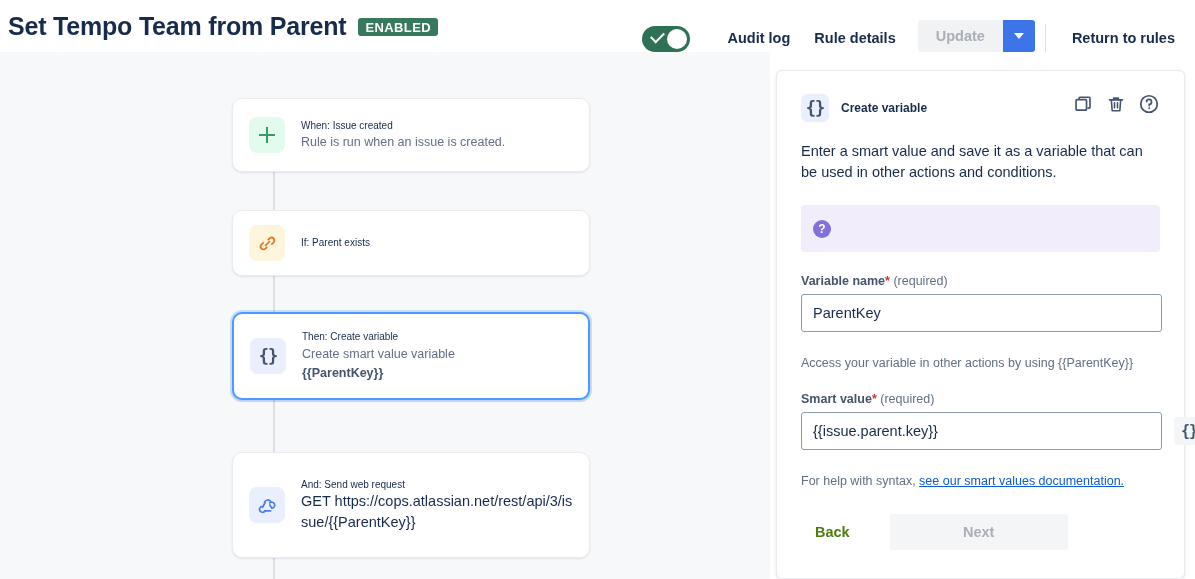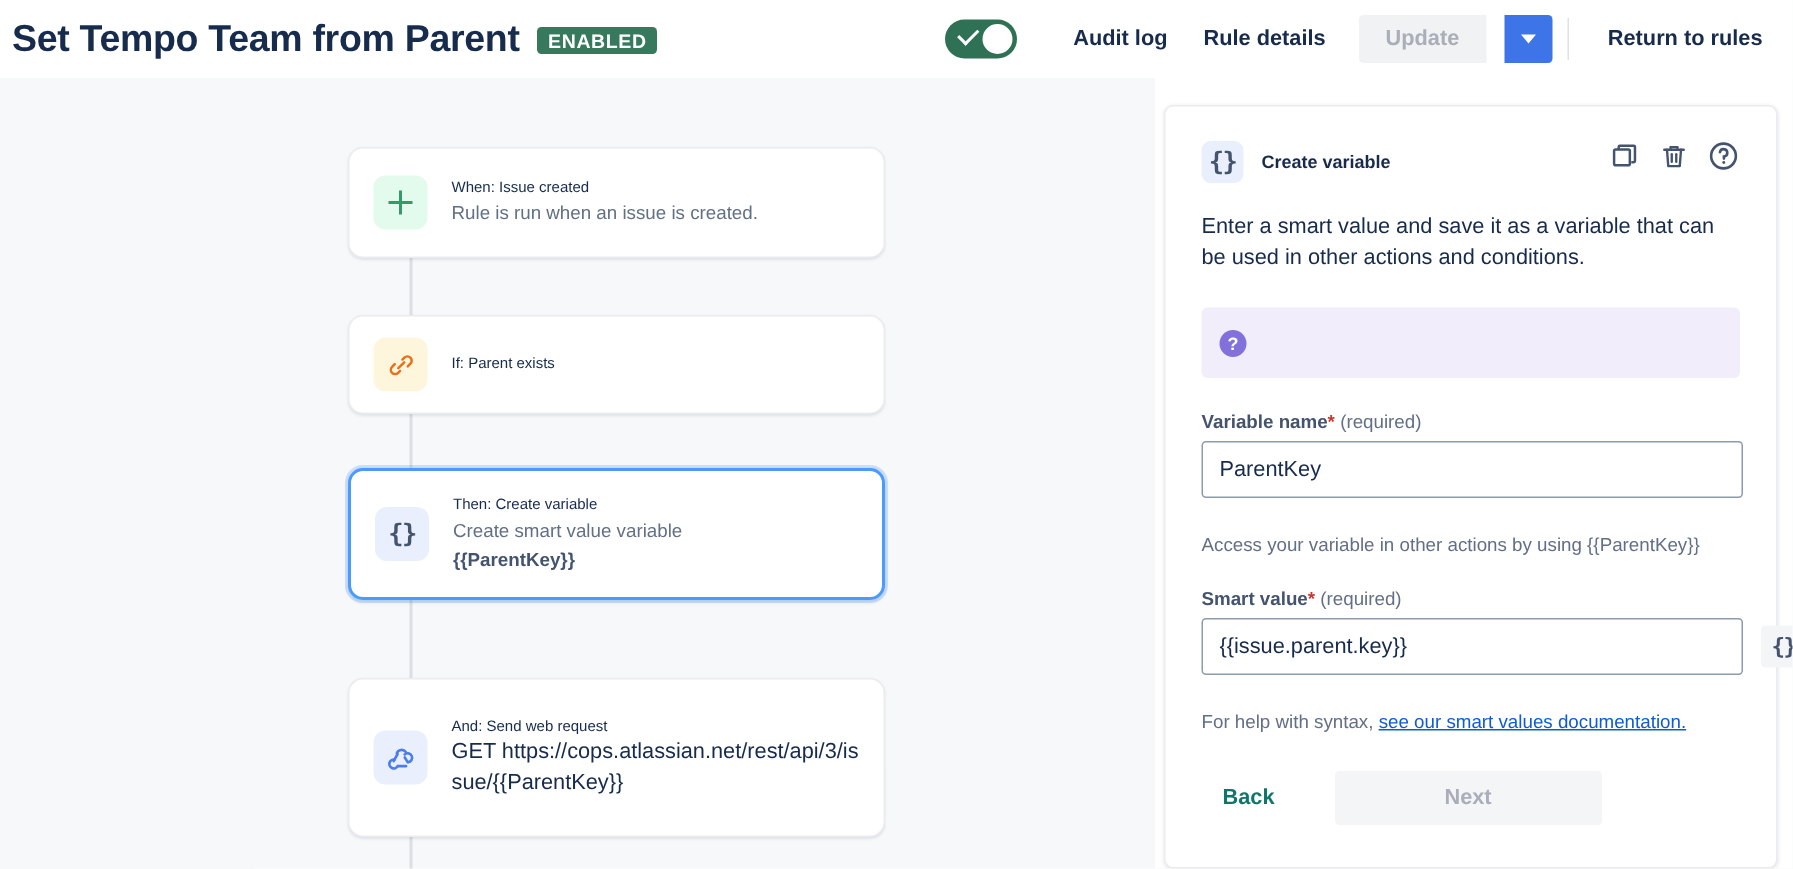--- a/index.html
+++ b/index.html
@@ -51,21 +51,21 @@
     position: relative;
     top: 1px;
   }
 
   .header-right {
     position: absolute;
     right: 8px;
     top: 0;
     height: 52px;
     display: flex;
-    align-items: center;
+    align-items: flex-end;
     gap: 0px;
   }
 
   .toggle {
     width: 48px;
     height: 26px;
     border-radius: 14px;
     background: #2E7155;
     position: relative;
     cursor: pointer;
@@ -95,21 +95,20 @@
     padding: 6px 12px;
     white-space: nowrap;
   }
 
   .update-group {
     display: flex;
     align-items: stretch;
     margin-left: 10px;
     margin-right: 6px;
     height: 32px;
-    gap: 12px;
   }
   .btn-update {
     background: #F1F2F4;
     color: #A9AEB8;
     font-size: 14.5px;
     font-weight: bold;
     border: none;
     border-radius: 3px 0 0 3px;
     padding: 0 18px;
     cursor: default;
@@ -355,21 +354,21 @@
   }
 
   .footer-row {
     margin-top: 26px;
     display: flex;
     align-items: center;
   }
   .btn-back {
     font-size: 14.5px;
     font-weight: bold;
-    color: #0f766e;
+    color: #4d7c0f;
     background: transparent;
     border: none;
     cursor: pointer;
     padding: 8px 14px;
     font-family: "Liberation Sans", sans-serif;
   }
   .btn-next {
     margin-left: 26px;
     width: 178px;
     height: 36px;

